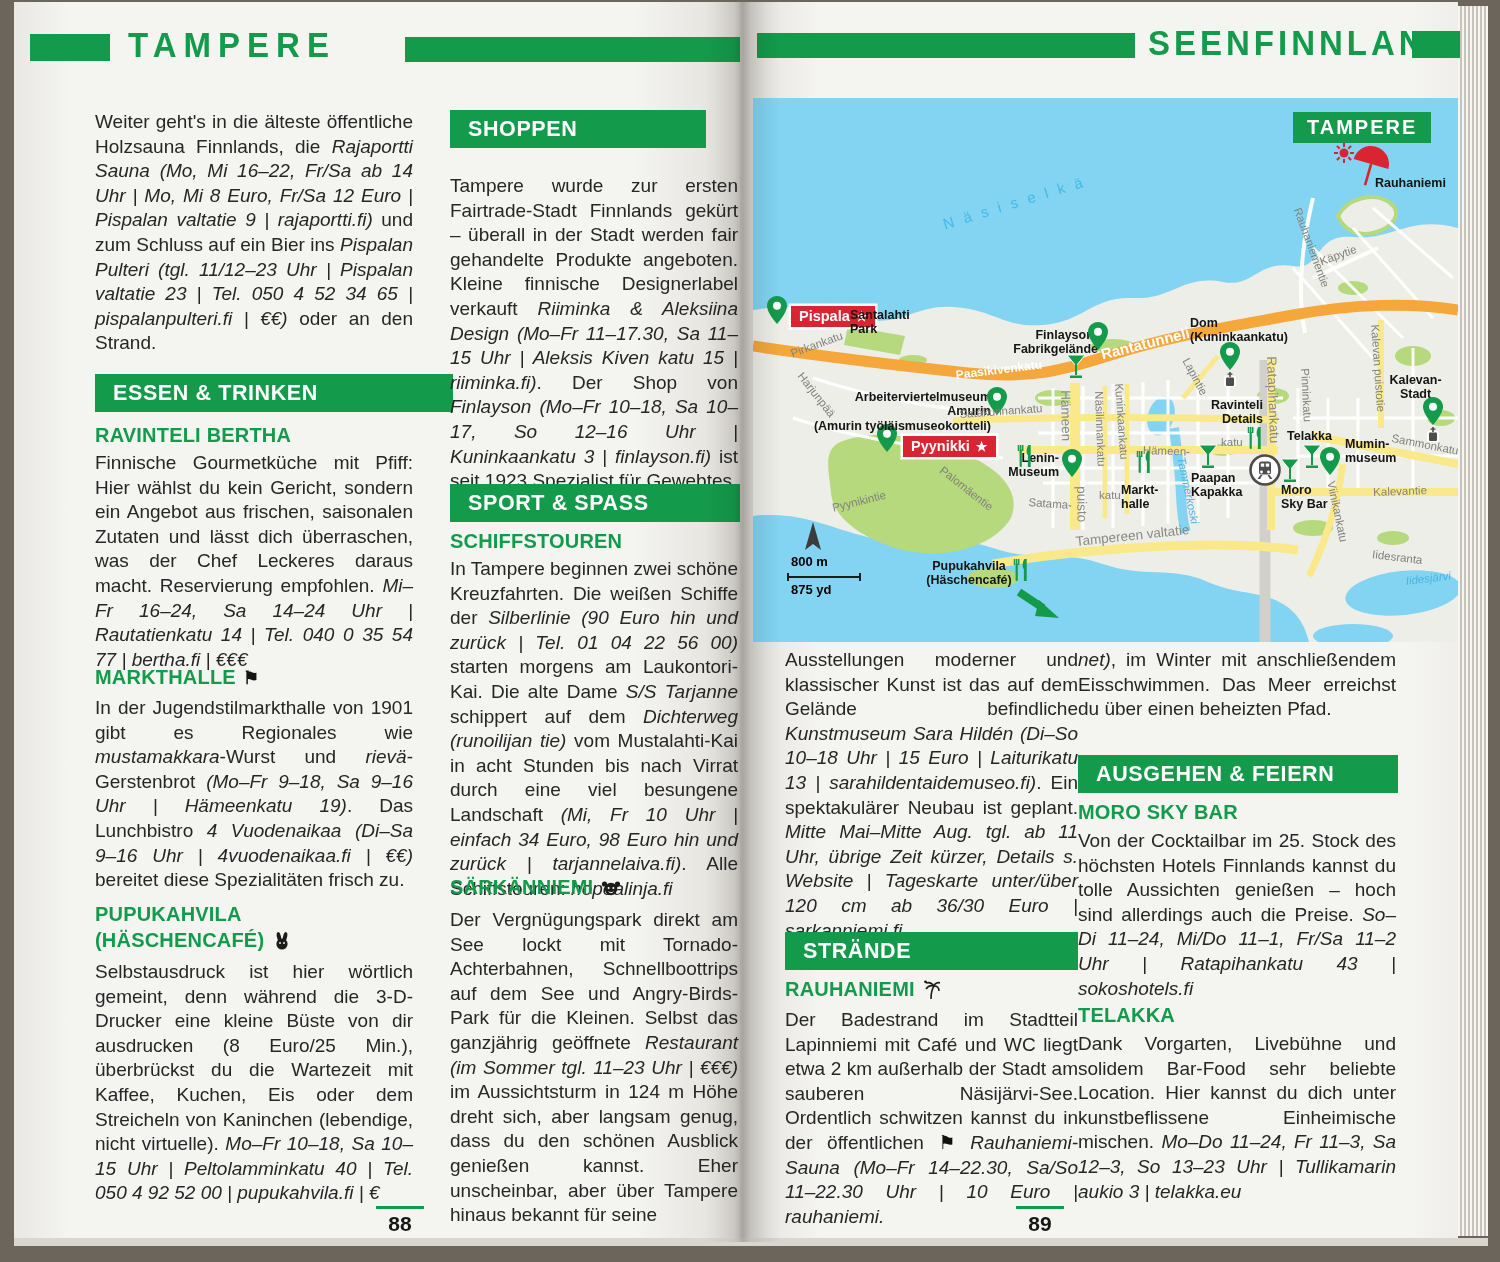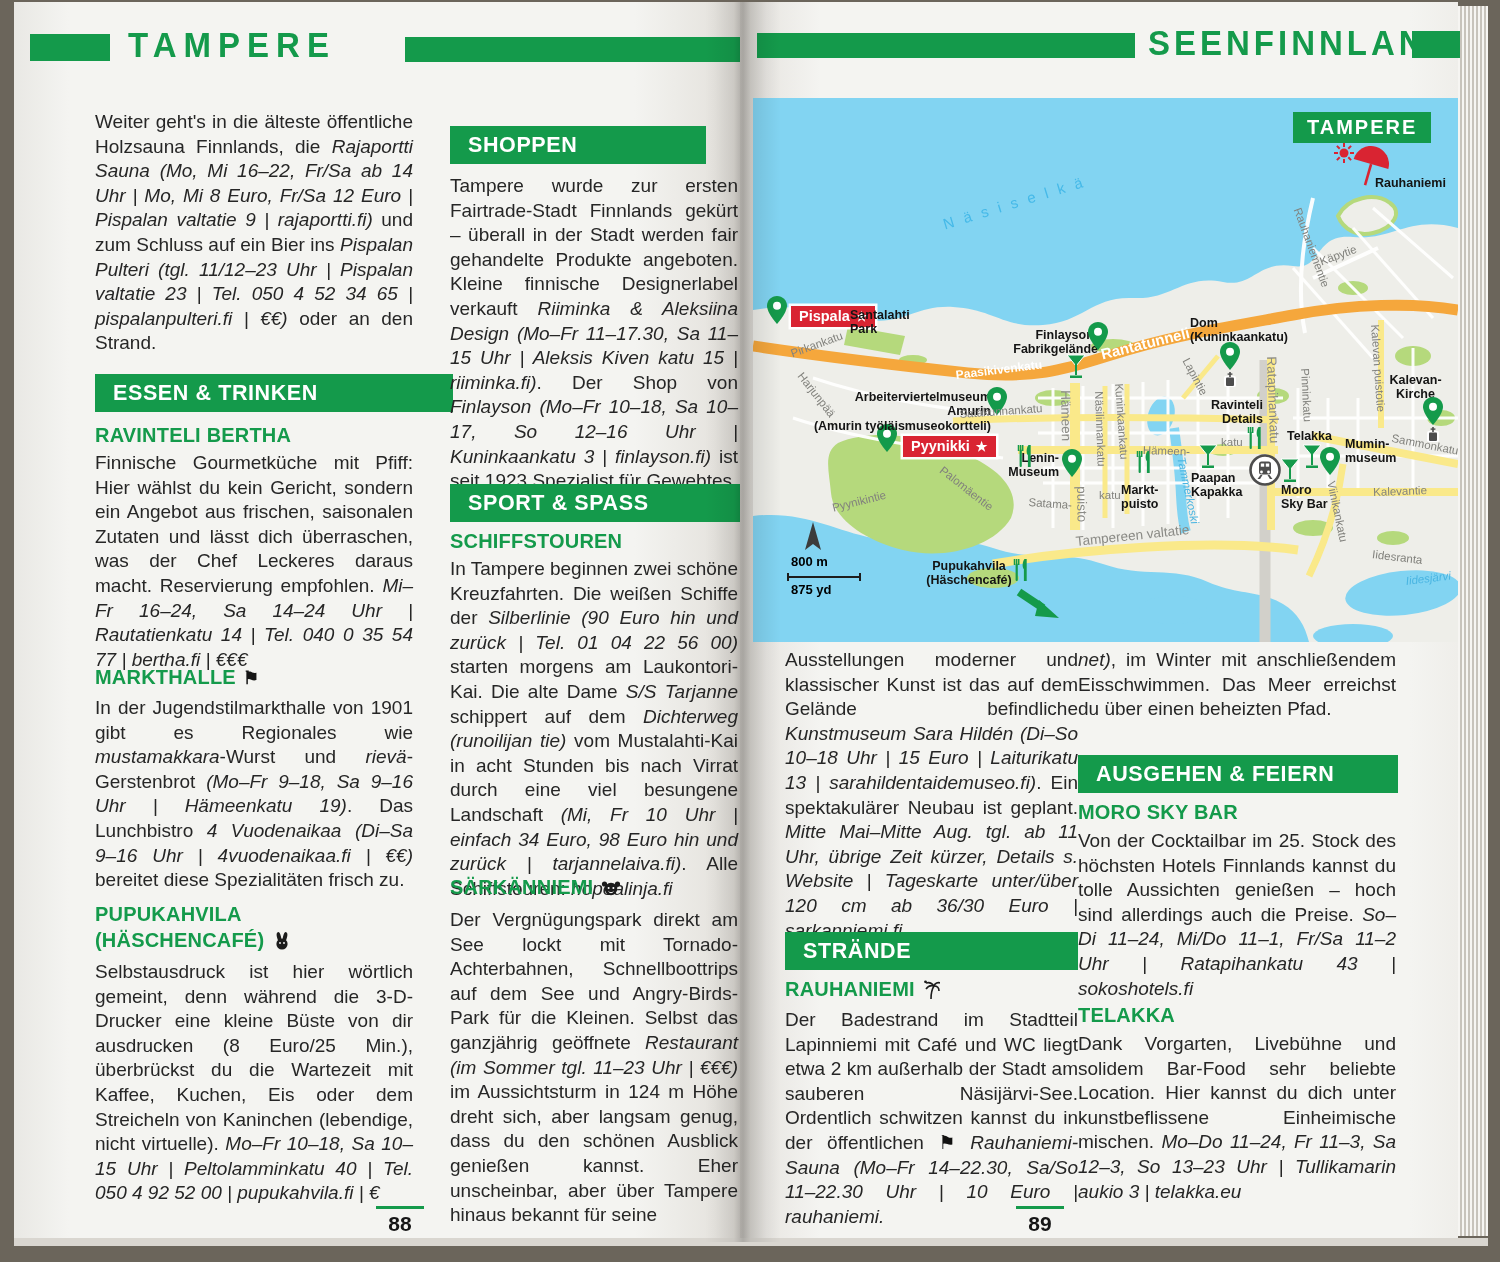--- a/index.html
+++ b/index.html
@@ -96,21 +96,21 @@
           <ellipse cx="8" cy="5" rx="2" ry="5" transform="rotate(-14 8 5)"></ellipse>
           <ellipse cx="14" cy="5" rx="2" ry="5" transform="rotate(14 14 5)"></ellipse>
           <circle cx="11" cy="12" r="5.6"></circle>
           <circle cx="9" cy="11" r="0.9" fill="#fff"></circle>
           <circle cx="13" cy="11" r="0.9" fill="#fff"></circle>
         </g>
       </svg>
   </div>
   <div class="para" style="left:95px;top:960px;width:318px"><span>Selbstausdruck ist hier wörtlich gemeint, denn während die 3-D-Drucker eine kleine Büste von dir ausdrucken (8 Euro/25 Min.), überbrückst du die Wartezeit mit Kaffee, Kuchen, Eis oder dem Streicheln von Kaninchen (lebendige, nicht virtuelle). </span><span class="i">Mo–Fr 10–18, Sa 10–15 Uhr | Peltolamminkatu 40 | Tel. 050 4 92 52 00 | pupukahvila.fi | €</span></div>
 
-  <div class="secbar" style="left:450px;top:126px;width:256px">SHOPPEN</div>
+  <div class="secbar" style="left:450px;top:110px;width:256px">SHOPPEN</div>
   <div class="para" style="left:450px;top:174px;width:288px"><span>Tampere wurde zur ersten Fairtrade-Stadt Finnlands gekürt – überall in der Stadt werden fair gehandelte Produkte angeboten. Kleine finnische Designerlabel verkauft </span><span class="i">Riiminka &amp; Aleksiina Design (Mo–Fr 11–17.30, Sa 11–15 Uhr | Aleksis Kiven katu 15 | riiminka.fi)</span><span>. Der Shop von </span><span class="i">Finlayson (Mo–Fr 10–18, Sa 10–17, So 12–16 Uhr | Kuninkaankatu 3 | finlayson.fi)</span><span> ist seit 1923 Spezialist für Gewebtes.</span></div>
 
   <div class="secbar" style="left:450px;top:484px;width:290px">SPORT &amp; SPASS</div>
   <div class="subhead" style="left:450px;top:530px">SCHIFFSTOUREN</div>
   <div class="para" style="left:450px;top:557px;width:288px"><span>In Tampere beginnen zwei schöne Kreuzfahrten. Die weißen Schiffe der </span><span class="i">Silberlinie (90 Euro hin und zurück | Tel. 01 04 22 56 00)</span><span> starten morgens am Laukontori-Kai. Die alte Dame </span><span class="i">S/S Tarjanne</span><span> schippert auf dem </span><span class="i">Dichterweg (runoilijan tie)</span><span> vom Mustalahti-Kai in acht Stunden bis nach Virrat durch eine viel besungene Landschaft </span><span class="i">(Mi, Fr 10 Uhr | einfach 34 Euro, 98 Euro hin und zurück | tarjannelaiva.fi)</span><span>. Alle Schiffstouren: </span><span class="i">hopealinja.fi</span></div>
 
   <div class="subhead" style="left:450px;top:876px">
     <span>SÄRKÄNNIEMI</span>
     <svg width="22" height="16" viewBox="0 0 22 16">
         <g fill="#1c1c1c">
@@ -266,21 +266,21 @@
       </svg>
 
     <div class="poi" style="left:592px;top:339px">Mumin-
 museum</div>
     <svg class="micon" style="left:567px;top:349px" width="20" height="28" viewBox="0 0 20 28">
         <path d="M10 0C4.5 0 0 4.4 0 9.8 0 17 10 28 10 28s10-11 10-18.2C20 4.4 15.5 0 10 0z" fill="#149a4b"></path>
         <circle cx="10" cy="9.8" r="4" fill="#fff"></circle>
       </svg>
 
     <div class="poi" style="left:625px;top:275px;width:75px;text-align:center">Kalevan-
-Kirche</div>
+Stadt</div>
     <svg class="micon" style="left:670px;top:299px" width="20" height="28" viewBox="0 0 20 28">
         <path d="M10 0C4.5 0 0 4.4 0 9.8 0 17 10 28 10 28s10-11 10-18.2C20 4.4 15.5 0 10 0z" fill="#149a4b"></path>
         <circle cx="10" cy="9.8" r="4" fill="#fff"></circle>
       </svg>
     <svg class="micon" style="left:673px;top:329px" width="14" height="16" viewBox="0 0 14 16">
         <rect x="1" y="4" width="12" height="11" fill="#fff" rx="2"></rect>
         <g fill="#4d4d4d">
           <rect x="6.2" y="0" width="1.6" height="5"></rect>
           <rect x="4.6" y="1.4" width="4.8" height="1.4"></rect>
           <rect x="3" y="5.4" width="8" height="8.6" rx="1"></rect>
@@ -291,21 +291,21 @@
 Details</div>
     <svg class="micon" style="left:492px;top:328px" width="20" height="24" viewBox="0 0 20 24">
         <g fill="#149a4b">
           <path d="M3.5 1v6M5.6 1v6M7.7 1v6" stroke="#149a4b" stroke-width="1.5" fill="none"></path>
           <rect x="4.6" y="5.5" width="2.2" height="17.5" rx="1"></rect>
           <path d="M13.5 1c-2 2.3-2.6 8-.6 10.2V23h2.8V1z"></path>
         </g>
       </svg>
 
     <div class="poi" style="left:368px;top:385px">Markt-
-puisto</div>
+halle</div>
     <svg class="micon" style="left:381px;top:352px" width="20" height="24" viewBox="0 0 20 24">
         <g fill="#149a4b">
           <path d="M3.5 1v6M5.6 1v6M7.7 1v6" stroke="#149a4b" stroke-width="1.5" fill="none"></path>
           <rect x="4.6" y="5.5" width="2.2" height="17.5" rx="1"></rect>
           <path d="M13.5 1c-2 2.3-2.6 8-.6 10.2V23h2.8V1z"></path>
         </g>
       </svg>
     <svg class="micon" style="left:262px;top:346px" width="20" height="24" viewBox="0 0 20 24">
         <g fill="#149a4b">
           <path d="M3.5 1v6M5.6 1v6M7.7 1v6" stroke="#149a4b" stroke-width="1.5" fill="none"></path>

